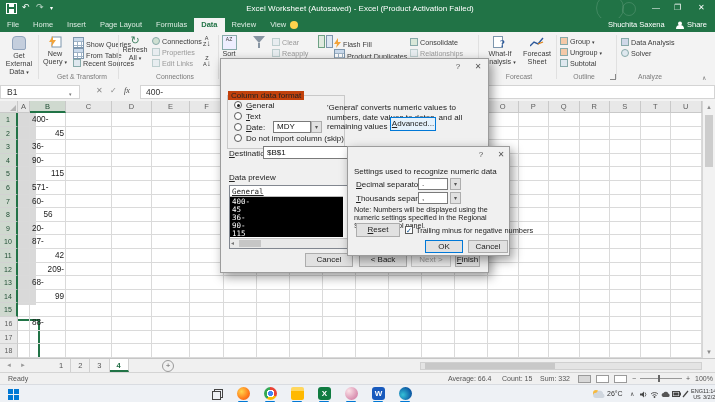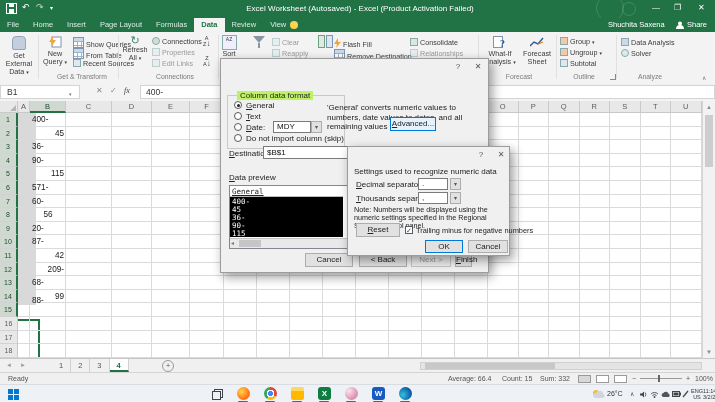--- a/index.html
+++ b/index.html
@@ -64,21 +64,21 @@
   .dlg .dctl{position:absolute;top:3px;font-size:8px;color:#555;width:14px;text-align:center;}
   .btn{position:absolute;background:#e1e1e1;border:1px solid #adadad;box-sizing:border-box;text-align:center;font-size:8px;color:#222;line-height:12px;}
   .btn.disabled{color:#9d9d9d;background:#ececec;border-color:#c5c5c5;}
   .btn.focus{border:1px solid #0078d7;background:#e5f1fb;}
   .btn.def{border:1px solid #0078d7;}
   .accel::first-letter{text-decoration:underline;}
   .radio{position:absolute;width:8px;height:8px;border:1px solid #5a5a5a;border-radius:50%;background:#fff;box-sizing:border-box;}
   .radio.on:after{content:"";position:absolute;left:1.5px;top:1.5px;width:3px;height:3px;border-radius:50%;background:#222;}
   .rlabel{position:absolute;font-size:8px;white-space:nowrap;}
   .gbox{position:absolute;border:1px solid #c9c9c9;box-sizing:border-box;}
-  .gleg{position:absolute;top:-5px;left:9px;background:#bef264;padding:0 3px;font-size:8px;}
+  .gleg{position:absolute;top:-5px;left:0;background:#c2410c;padding:0 3px;font-size:8px;}
   .field{position:absolute;background:#fff;border:1px solid #7a7a7a;box-sizing:border-box;font-size:8px;line-height:10px;padding-left:3px;color:#111;white-space:nowrap;}
   .ddbtn{position:absolute;background:#e1e1e1;border:1px solid #adadad;box-sizing:border-box;color:#555;font-size:6px;text-align:center;}
   .chk{position:absolute;width:8px;height:8px;border:1px solid #5a5a5a;background:#fff;box-sizing:border-box;font-size:7px;line-height:7px;text-align:center;color:#0b5394;}
   .mono{font-family:"DejaVu Sans Mono",monospace;}
 </style>
 </head>
 <body>
 
 <div class="screen">
 
@@ -153,21 +153,21 @@
     <div class="rbig" style="left:312px;top:3px;width:26px">
       <svg width="15" height="13" viewBox="0 0 15 13">
           <rect x="0.5" y="0.5" width="6" height="12" fill="#dfeadf" stroke="#6da184"></rect>
           <rect x="8.5" y="0.5" width="6" height="12" fill="#dde7f3" stroke="#7d96ad"></rect>
         </svg>
     </div>
 
     <div class="rsmall" style="left:334px;top:6px"><svg class="ric" width="7" height="10" viewBox="0 0 7 10">
           <polygon points="4,0 0,6 3,6 2,10 7,4 4,4" fill="#f2a33a"></polygon>
         </svg><span>Flash Fill</span></div>
-    <div class="rsmall" style="left:334px;top:17px"><span class="ric tblico"></span><span>Remove Destination</span></div>
+    <div class="rsmall" style="left:334px;top:17px"><span class="ric tblico"></span><span>Product Duplicates</span></div>
     <div class="rsmall" style="left:410px;top:6px"><span class="ric sqico" style="background:#d9e8d9"></span><span>Consolidate</span></div>
     <div class="rsmall gray" style="left:410px;top:17px"><span class="ric sqico" style="opacity:.5"></span><span>Relationships</span></div>
     <div class="rdiv" style="left:478px"></div>
 
     <div class="rbig" style="left:482px;top:4px;width:36px">
       <svg width="14" height="12" viewBox="0 0 14 12">
           <rect x="0.5" y="0.5" width="9" height="11" fill="#fff" stroke="#7d96ad"></rect>
           <text x="7" y="11" font-size="10" fill="#2b579a" font-family="serif" font-weight="bold">?</text>
         </svg><br>
       <span>What-If</span><br><span>Analysis</span> <span style="font-size:5px">▾</span>
@@ -295,21 +295,21 @@
       <div class="bcell" style="left: 30px; top: 66.4px; width: 36px; text-align: right;">115</div>
       <div class="bcell" style="left: 30px; top: 80px; width: 36px; text-align: left;">571-</div>
       <div class="bcell" style="left: 30px; top: 93.6px; width: 36px; text-align: left;">60-</div>
       <div class="bcell" style="left: 30px; top: 107.2px; width: 36px; text-align: center;">56</div>
       <div class="bcell" style="left: 30px; top: 120.8px; width: 36px; text-align: left;">20-</div>
       <div class="bcell" style="left: 30px; top: 134.4px; width: 36px; text-align: left;">87-</div>
       <div class="bcell" style="left: 30px; top: 148px; width: 36px; text-align: right;">42</div>
       <div class="bcell" style="left: 30px; top: 161.6px; width: 36px; text-align: right;">209-</div>
       <div class="bcell" style="left: 30px; top: 175.2px; width: 36px; text-align: left;">68-</div>
       <div class="bcell" style="left: 30px; top: 188.8px; width: 36px; text-align: right;">99</div>
-      <div class="bcell" style="left: 30px; top: 193px; width: 36px; text-align: left;">88-</div>
+      <div class="bcell" style="left: 30px; top: 215px; width: 36px; text-align: left;">88-</div>
       <div style="left: 29px; top: 11px; width: 36px; height: 204px; border: 2px solid rgb(33, 115, 70); box-sizing: content-box; pointer-events: none;"></div>
     </div>
   <div class="abs vscroll">
     <div style="line-height:12px">▲</div>
     <div class="vthumb" style="top:14px;height:52px"></div>
     <div class="abs" style="left:0;top:245px;width:12px;line-height:12px">▼</div>
   </div>
 
   <div class="abs tabbar">
     <span class="abs" style="left:6px;top:3px;font-size:6px;color:#999">◄</span>
@@ -410,21 +410,21 @@
           <div>115</div>
         </div>
       <div style="position:absolute;left:0;bottom:0;width:243px;height:10px;background:#e9e9e9;border-top:1px solid #c5c5c5;box-sizing:border-box">
         <span style="position:absolute;left:1px;top:0;font-size:6px;color:#777;line-height:9px">◂</span>
         <span style="position:absolute;left:9px;top:1px;width:22px;height:7px;background:#c6c6c6;display:inline-block"></span>
       </div>
     </div>
     <div class="btn" style="left:84px;top:194px;width:48px;height:14px">Cancel</div>
     <div class="btn" style="left:138px;top:194px;width:48px;height:14px">&lt; Back</div>
     <div class="btn disabled" style="left:190px;top:194px;width:40px;height:14px">Next &gt;</div>
-    <div class="btn accel" style="left:234px;top:194px;width:17px;height:14px">Finish</div>
+    <div class="btn accel" style="left:234px;top:194px;width:25px;height:14px">Finish</div>
   </div>
 
   <div class="dlg" style="left:347px;top:146px;width:163px;height:110px;z-index:20">
     <span class="dctl" style="left:126px">?</span>
     <span class="dctl" style="left:146px">✕</span>
     <div class="abs" style="left:6px;top:20px;white-space:nowrap">Settings used to recognize numeric data</div>
     <span class="abs accel" style="left:8px;top:33px">Decimal separator:</span>
     <div class="field" style="left:70px;top:31px;width:30px;height:12px">.</div>
     <span class="ddbtn" style="left:102px;top:31px;width:11px;height:12px;line-height:11px">▾</span>
     <span class="abs accel" style="left:8px;top:47px">Thousands separator:</span>

